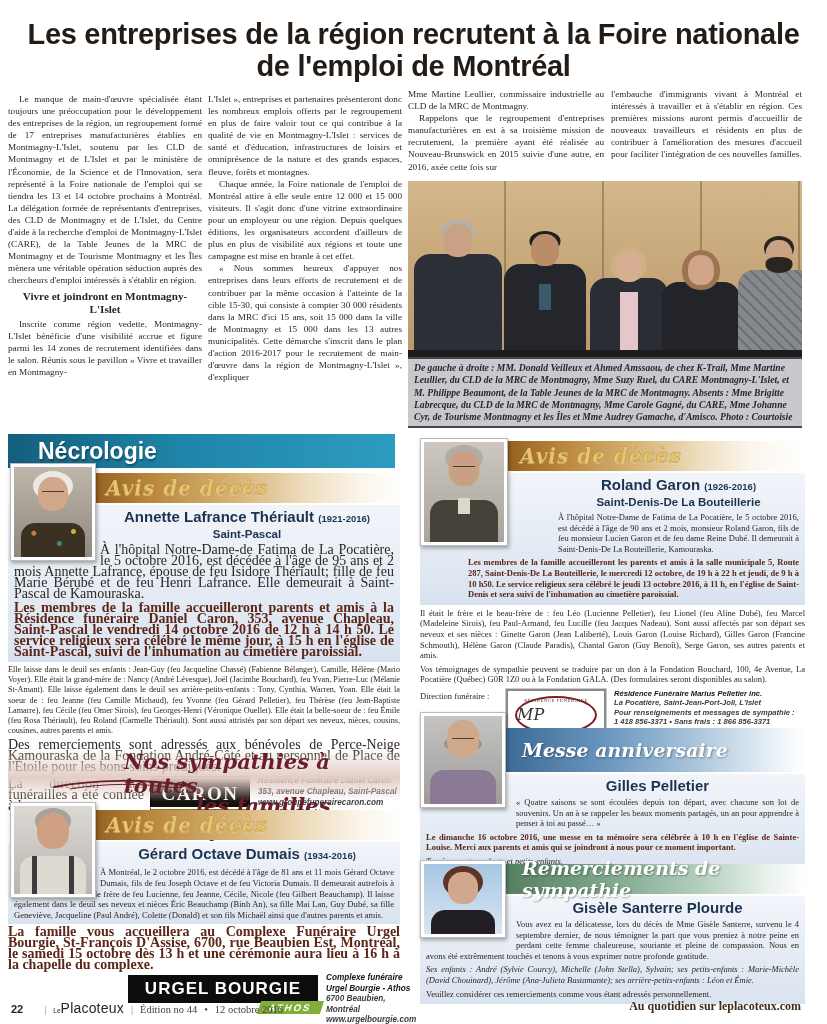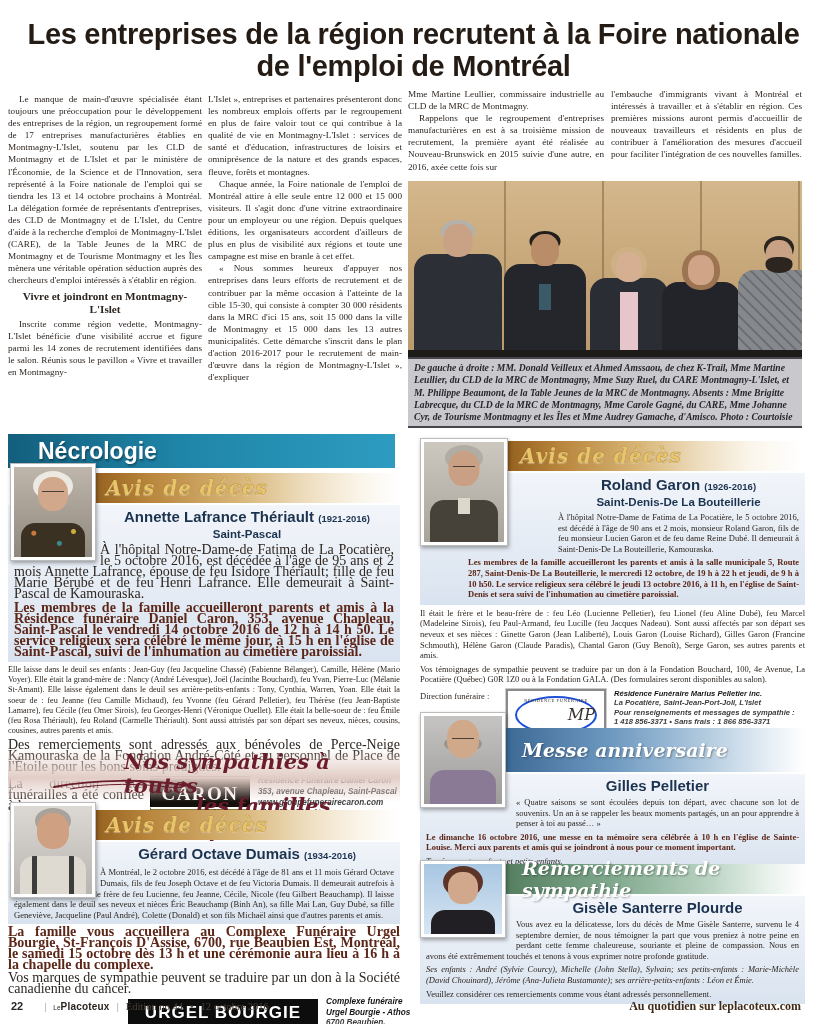--- a/index.html
+++ b/index.html
@@ -79,41 +79,41 @@
     font-size:8.2px;line-height:10.6px;color:#3c3c3c;padding-left:8px;}
   .adinfo .l0{color:#141414;}
   .urgel-box{width:190px;flex:none;position:relative;margin-top:2px;}
   .urgel-main{background:#0d0d0d;color:#fff;font-family:"Liberation Sans",sans-serif;font-weight:bold;
     font-size:17px;letter-spacing:1px;text-align:center;padding:4px 2px;}
   .urgel-athos{position:absolute;right:-4px;bottom:-11px;background:#7fae3a;color:#fff;
     font-family:"Liberation Sans",sans-serif;font-weight:bold;font-size:9.5px;letter-spacing:2px;
     padding:1px 10px;transform:skewX(-18deg);}
   .mp-box{width:96px;height:58px;flex:none;border:2px solid #8a8a8a;outline:1px solid #ccc;background:#fff;
     display:flex;flex-direction:column;align-items:center;justify-content:center;}
-  .mp-oval{width:78px;height:34px;border:2px solid #1d4ed8;border-radius:50%;position:relative;
-    display:flex;align-items:center;justify-content:flex-end;}
+  .mp-oval{width:78px;height:34px;border:2px solid #7f1d1d;border-radius:50%;position:relative;
+    display:flex;align-items:center;justify-content:flex-start;}
   .mp-arc{position:absolute;top:0px;left:0;right:0;text-align:center;font-size:4.6px;
     letter-spacing:.6px;color:#3a3230;background:transparent;}
   .mp-mono{font-family:"DejaVu Serif",serif;font-style:italic;font-size:16px;color:#3a3230;}
   .mp-name{font-size:7px;letter-spacing:1px;color:#3a3230;font-weight:bold;margin-top:2px;}
   .mp-info{font-size:7.6px;line-height:9.3px;}
   
   .sympathy{position:absolute;left:8px;top:748px;width:392px;height:54px;
     background:linear-gradient(180deg,rgba(255,255,255,0) 0%,#e2cdc6 55%,rgba(255,255,255,0) 100%);}
   .sym1{font-size:21px;color:#6b1d2c;margin:2px 0 0 116px;line-height:24px;}
   .sym2{font-size:21px;color:#6b1d2c;margin:-4px 0 0 188px;line-height:24px;}
   .flourish{position:absolute;left:42px;top:30px;}
   
   .footer{position:absolute;left:11px;top:1000px;display:flex;align-items:baseline;gap:7px;
     font-size:10.5px;color:#4a4038;}
   .fp{font-family:"Liberation Sans",sans-serif;font-weight:bold;font-size:11px;color:#2a2520;margin-right:14px;}
   .fsep{color:#8a8a8a;}
   .fbrand{font-family:"Liberation Sans",sans-serif;color:#2a2520;}
   .fle{font-size:6.5px;}
-  .fname{font-weight:bold;font-size:10px;letter-spacing:.2px;}
+  .fname{font-weight:normal;font-size:14px;letter-spacing:.2px;}
   .tagline{position:absolute;right:26px;top:999px;font-weight:bold;font-size:12px;color:#3f2a18;}
 </style>
 </head>
 <body>
 
 <div class="page">
 
   <h1 class="headline">Les entreprises de la région recrutent à la Foire nationale de l'emploi de Montréal</h1>
 
   <div class="col" style="left:8px;top:93px;width:194px;">
@@ -226,21 +226,20 @@
     </div>
     <div class="goldband" style="margin-left:84px;margin-top:8px;">
       <span class="script gold-script">Avis de décès</span>
     </div>
     <div class="bluebox" style="margin-top:2px;padding-bottom:3px;">
       <div class="spacer" style="width:86px;height:42px;"></div>
       <div class="obit-name"><span>Gérard Octave Dumais</span>&nbsp;<span class="years">(1934-2016)</span></div>
       <p class="obody" style="font-size:8.6px;line-height:10.8px;">À Montréal, le 2 octobre 2016, est décédé à l'âge de 81 ans et 11 mois Gérard Octave Dumais, fils de feu Joseph Octave et de feu Victoria Dumais. Il demeurait autrefois à Saint-Onésime. Il était le frère de feu Lucienne, feu Jeanne, Cécile, Nicole (feu Gilbert Beauchamp). Il laisse également dans le deuil ses neveux et nièces Éric Beauchamp (Binh An), sa fille Mai Lan, Guy Dubé, sa fille Geneviève, Jacqueline (Paul André), Colette (Donald) et son fils Michaël ainsi que d'autres parents et amis.</p>
     </div>
     <p class="obody boldred" style="margin-top:2px;">La famille vous accueillera au Complexe Funéraire Urgel Bourgie, St-François D'Assise, 6700, rue Beaubien Est, Montréal, le samedi 15 octobre dès 13 h et une cérémonie aura lieu à 16 h à la chapelle du complexe.</p>
-    <p class="obody" style="margin-top:2px;">Vos marques de sympathie peuvent se traduire par un don à la Société canadienne du cancer.</p>
     <div class="adrow" style="margin-top:3px;margin-left:120px;">
       <div class="urgel-box">
         <div class="urgel-main">URGEL BOURGIE</div>
         <div class="urgel-athos">ATHOS</div>
       </div>
       <div class="adinfo">
         <div class="l0">Complexe funéraire Urgel Bourgie - Athos</div>
         <div>6700 Beaubien, Montréal</div>
         <div>www.urgelbourgie.com</div>
 

